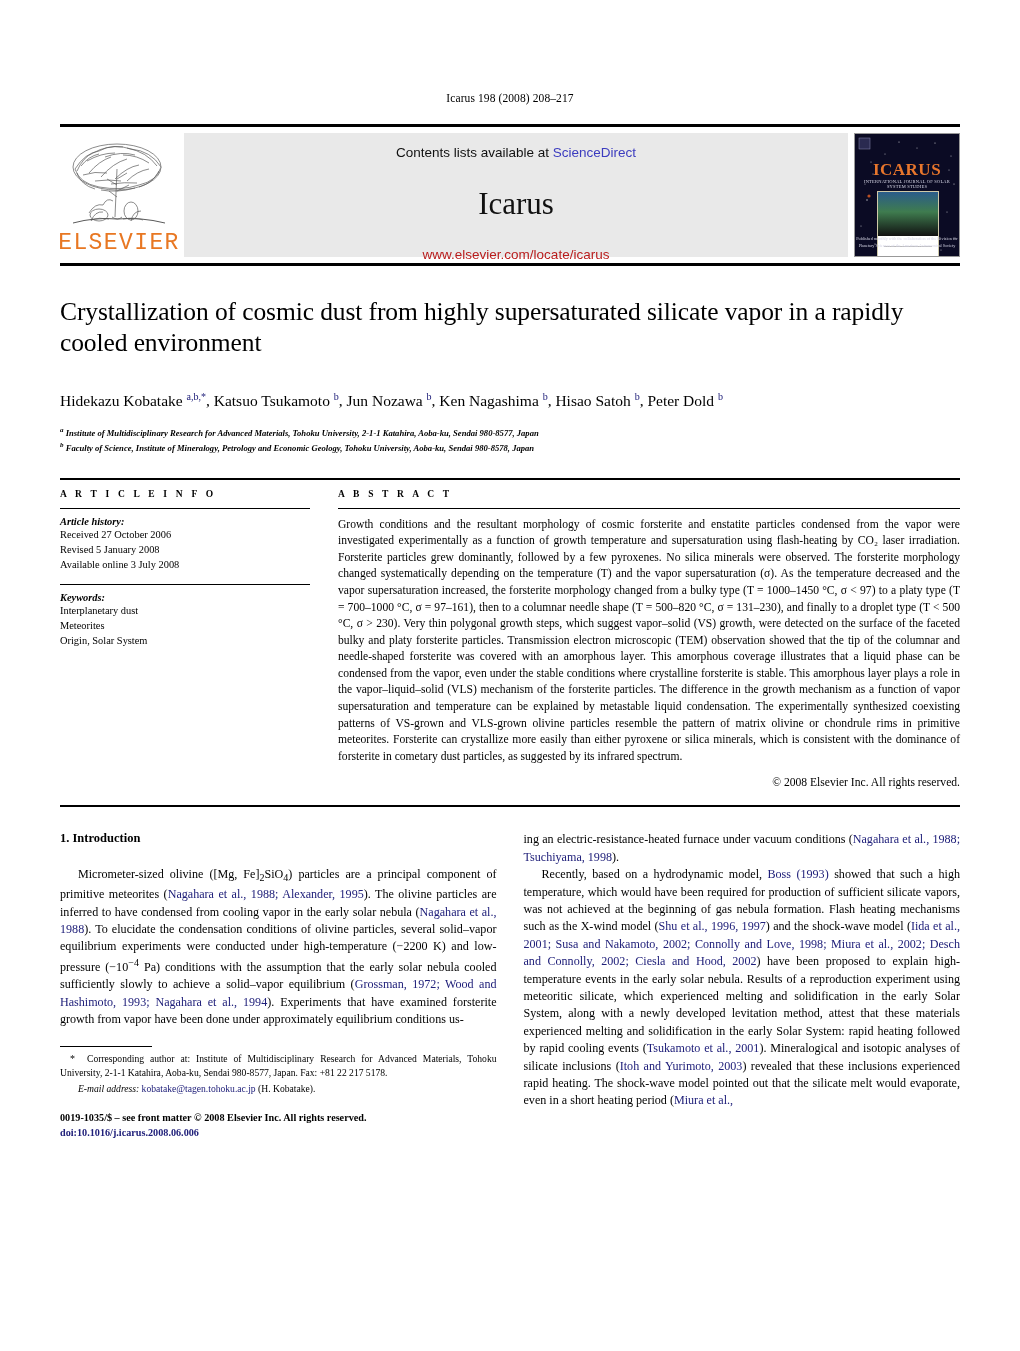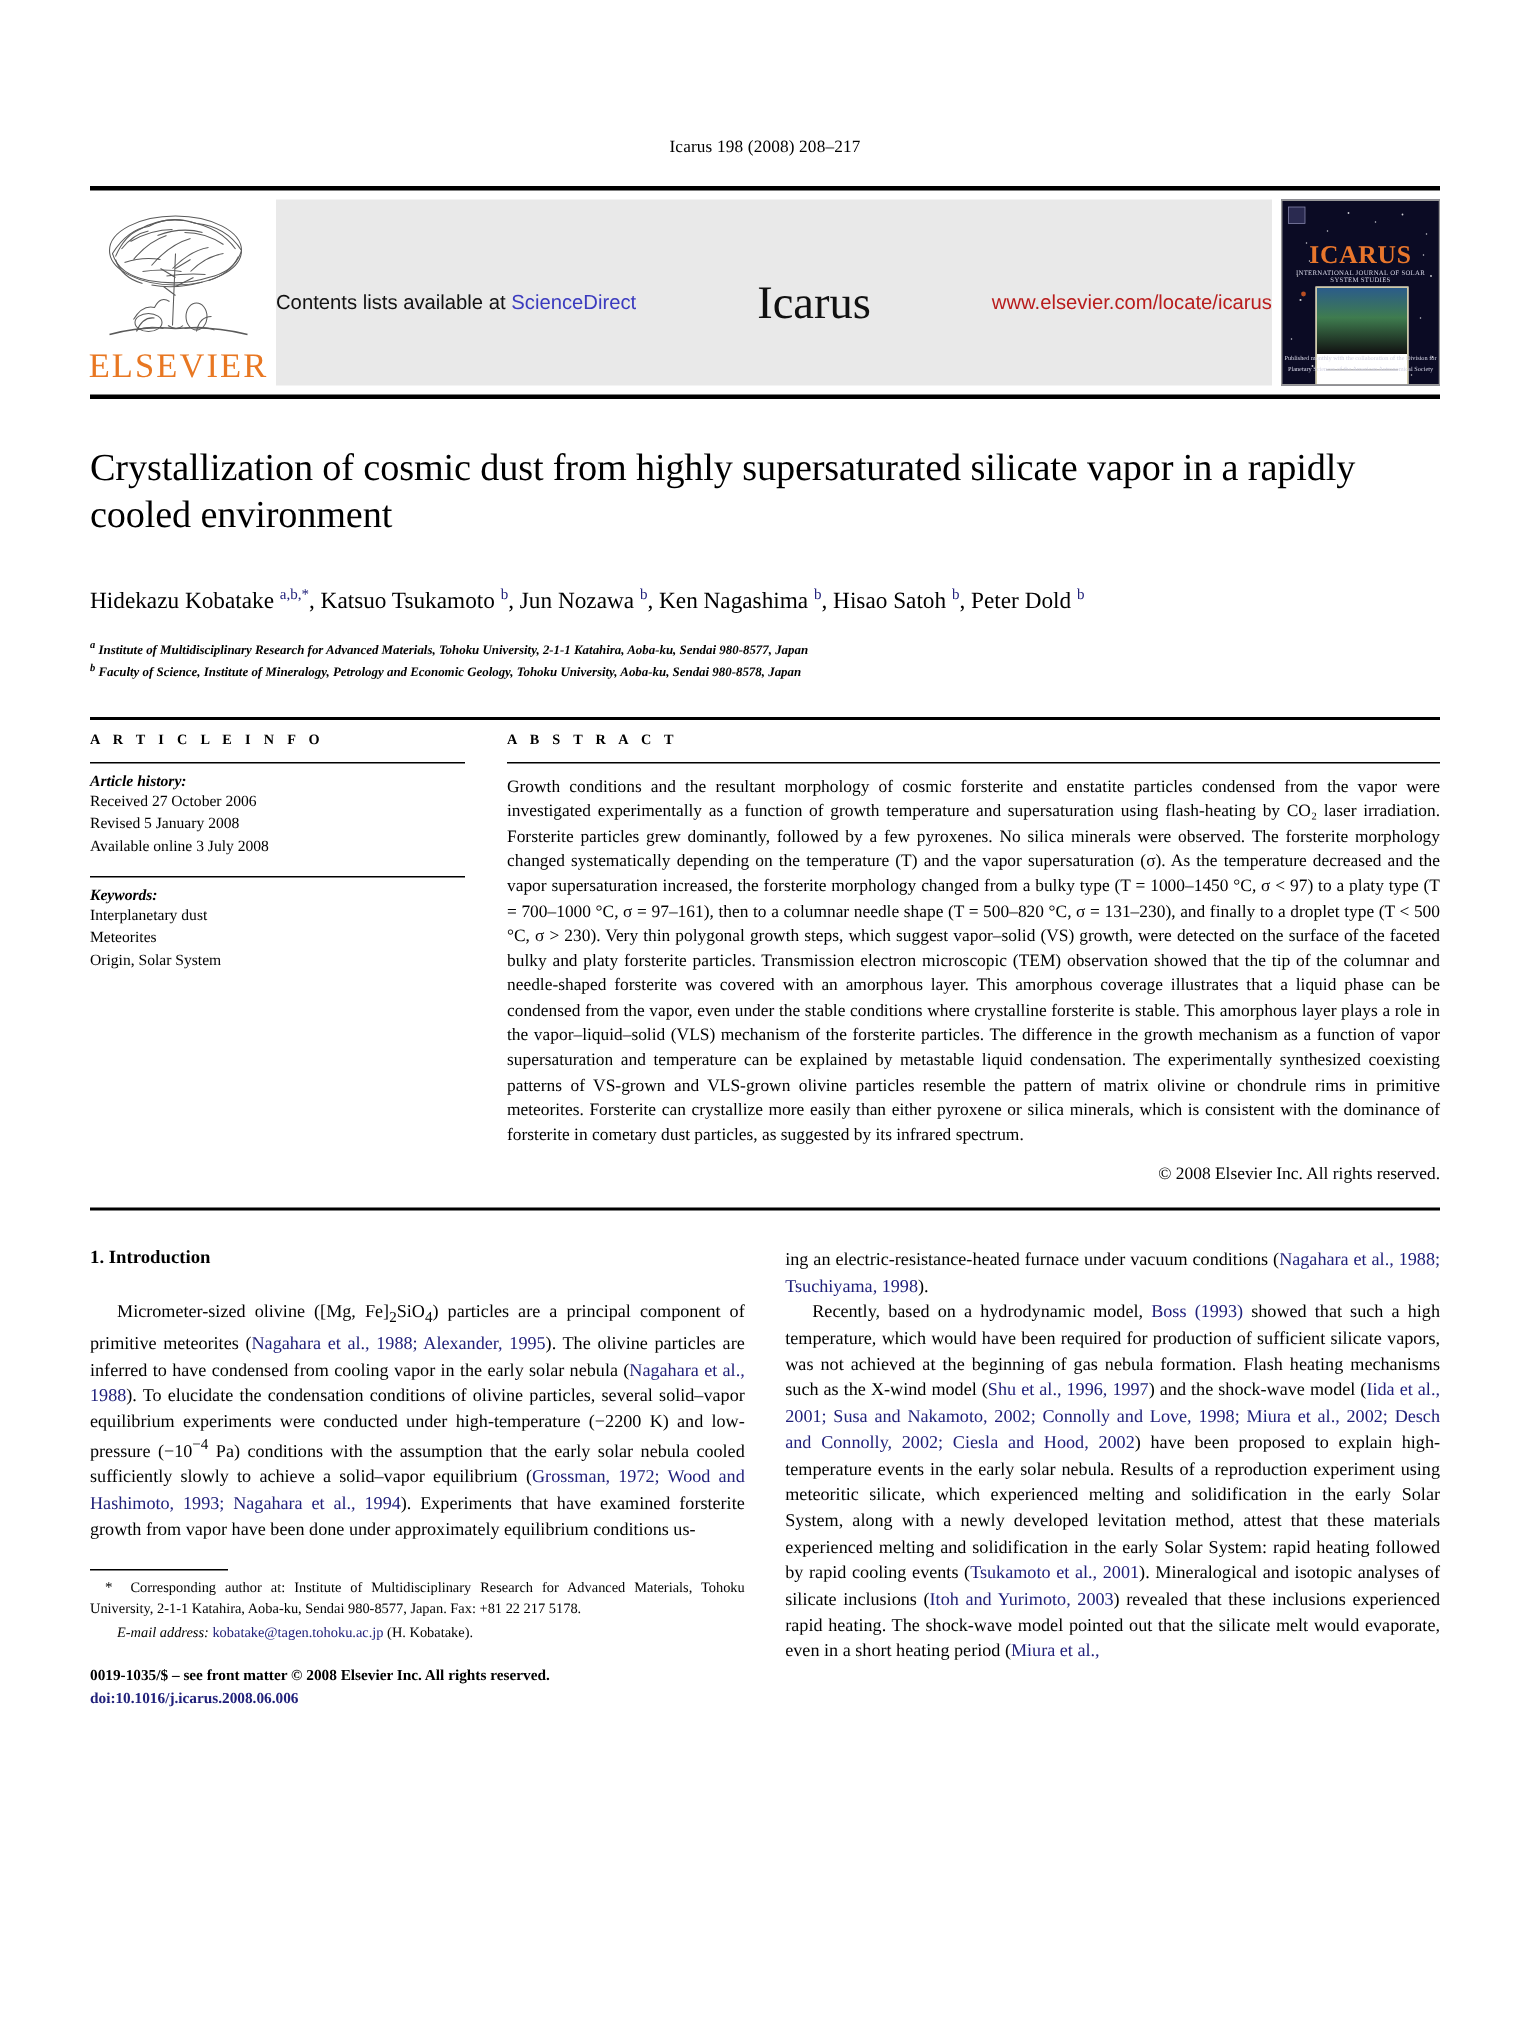--- a/index.html
+++ b/index.html
@@ -38,34 +38,34 @@
     width: 118px;
     flex: 0 0 118px;
     display: flex;
     flex-direction: column;
     justify-content: flex-end;
     align-items: center;
     padding-bottom: 2px;
   }
   .tree-svg { display: block; }
   .elsevier-word {
-    font-family: Liberation Serif, serif;
+    font-family: Liberation Mono, monospace;
     font-size: 23px;
     letter-spacing: 1.4px;
     color: #E87722;
     font-weight: 400;
     line-height: 1;
     margin-top: 1px;
   }
   .sd-band {
     flex: 1 1 auto;
     background: #e9e9e9;
     margin: 0 6px;
     display: flex;
-    flex-direction: row;
+    flex-direction: column;
     align-items: center;
     justify-content: space-between;
     padding: 12px 0 0 0;
     gap: 28px;
   }
   .sd-line { font-size: 13.5px; font-family: "Liberation Sans", sans-serif; color: #111; }
   .sd-link { color: #3b3bbf; }
   .journal-name {
     font-size: 31px;
     font-family: "Liberation Serif", serif;

